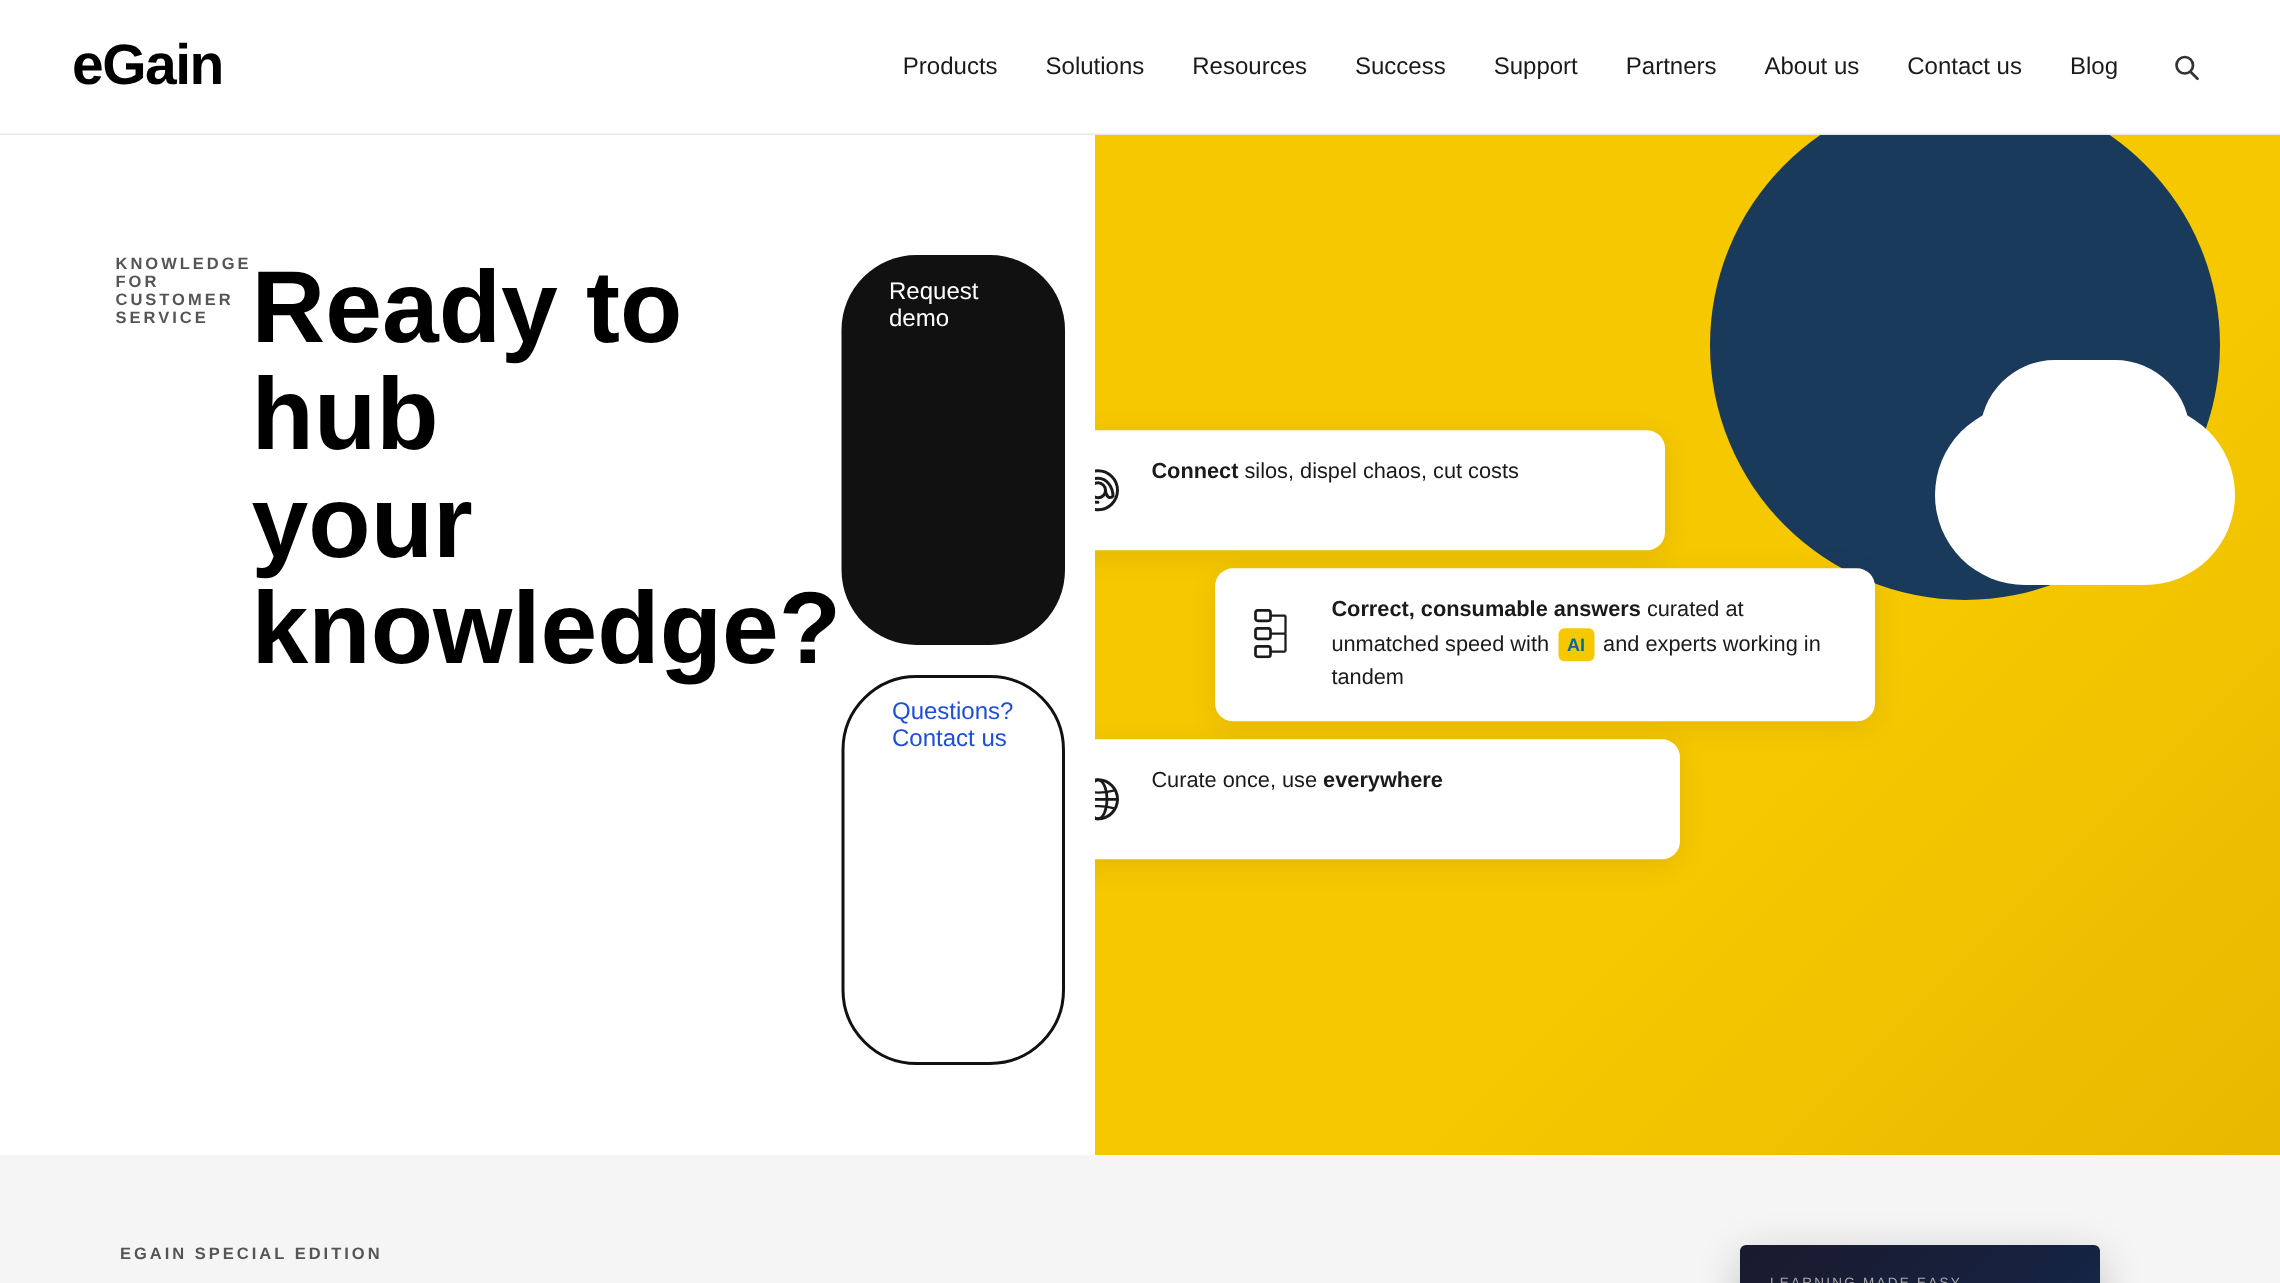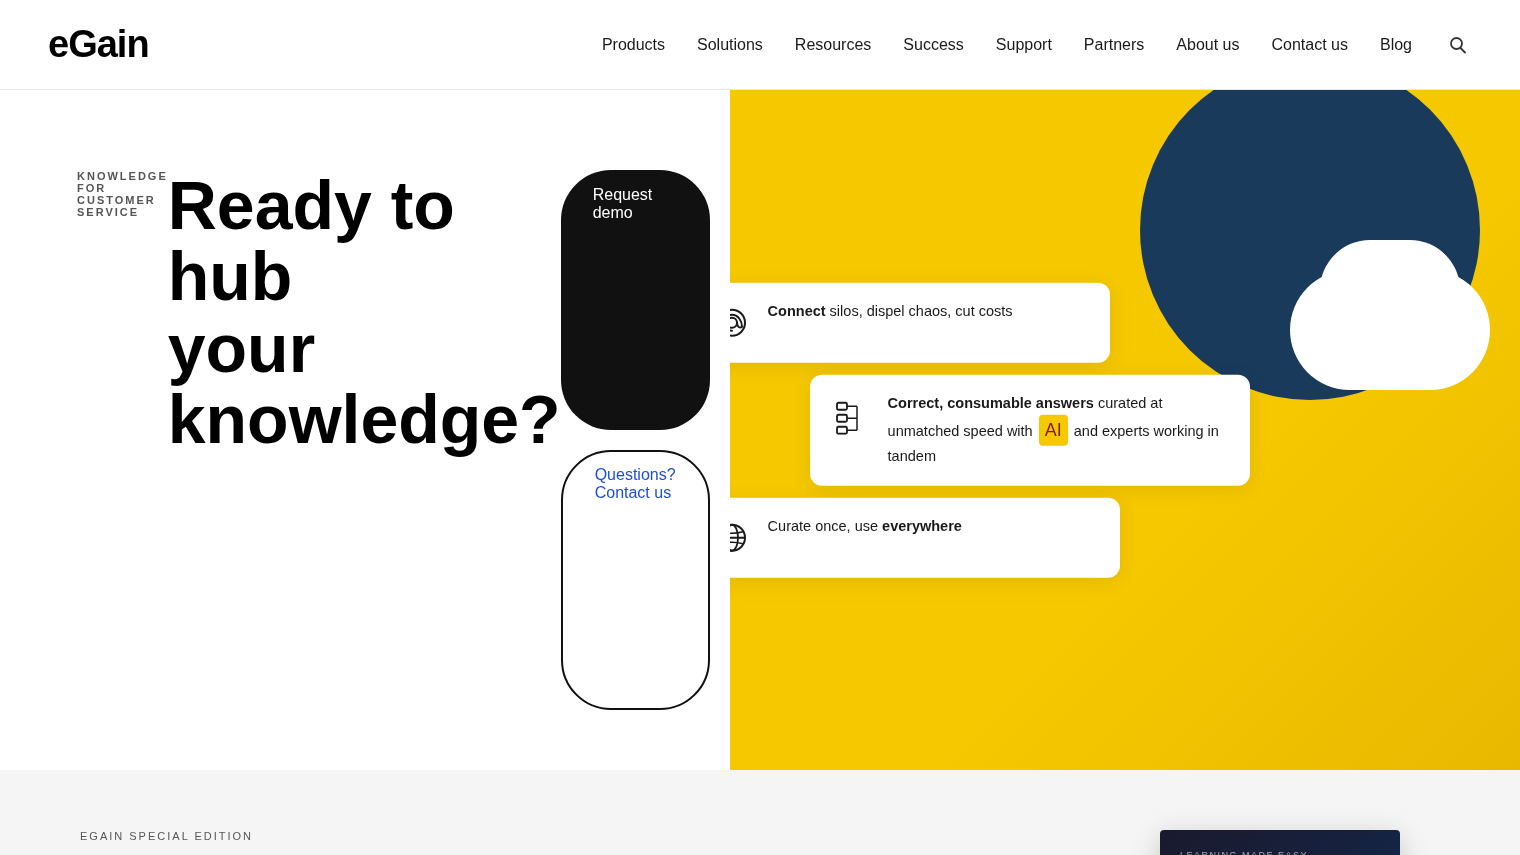--- a/index.html
+++ b/index.html
@@ -187,23 +187,23 @@
       font-size: 14.5px;
       color: #1a1a1a;
       line-height: 1.5;
     }
     .card-text b { font-weight: 700; }
     .ai-badge {
       display: inline-flex;
       align-items: center;
       justify-content: center;
       background: #f5c800;
-      color: #7f1d1d;
-      font-weight: 400;
-      font-size: 18px;
+      color: #0369a1;
+      font-weight: 700;
+      font-size: 12px;
       border-radius: 4px;
       padding: 2px 6px;
       margin: 0 2px;
     }
     
     .feature-card:nth-child(1) { margin-left: 0px; width: 420px; }
     .feature-card:nth-child(2) { margin-left: 120px; width: 440px; }
     .feature-card:nth-child(3) { margin-left: 0px; width: 430px; }
     .feature-card:nth-child(4) { margin-left: 120px; width: 440px; }
 
@@ -214,21 +214,21 @@
       min-height: 200px;
       padding: 60px 80px;
       gap: 80px;
       align-items: flex-start;
     }
     .bottom-left {
       flex: 1;
     }
     .bottom-eyebrow {
       font-size: 11px;
-      font-weight: 400;
+      font-weight: 700;
       letter-spacing: 2px;
       color: #555;
       text-transform: uppercase;
       margin-bottom: 20px;
     }
     .bottom-right {
       width: 280px;
       flex-shrink: 0;
     }
     

